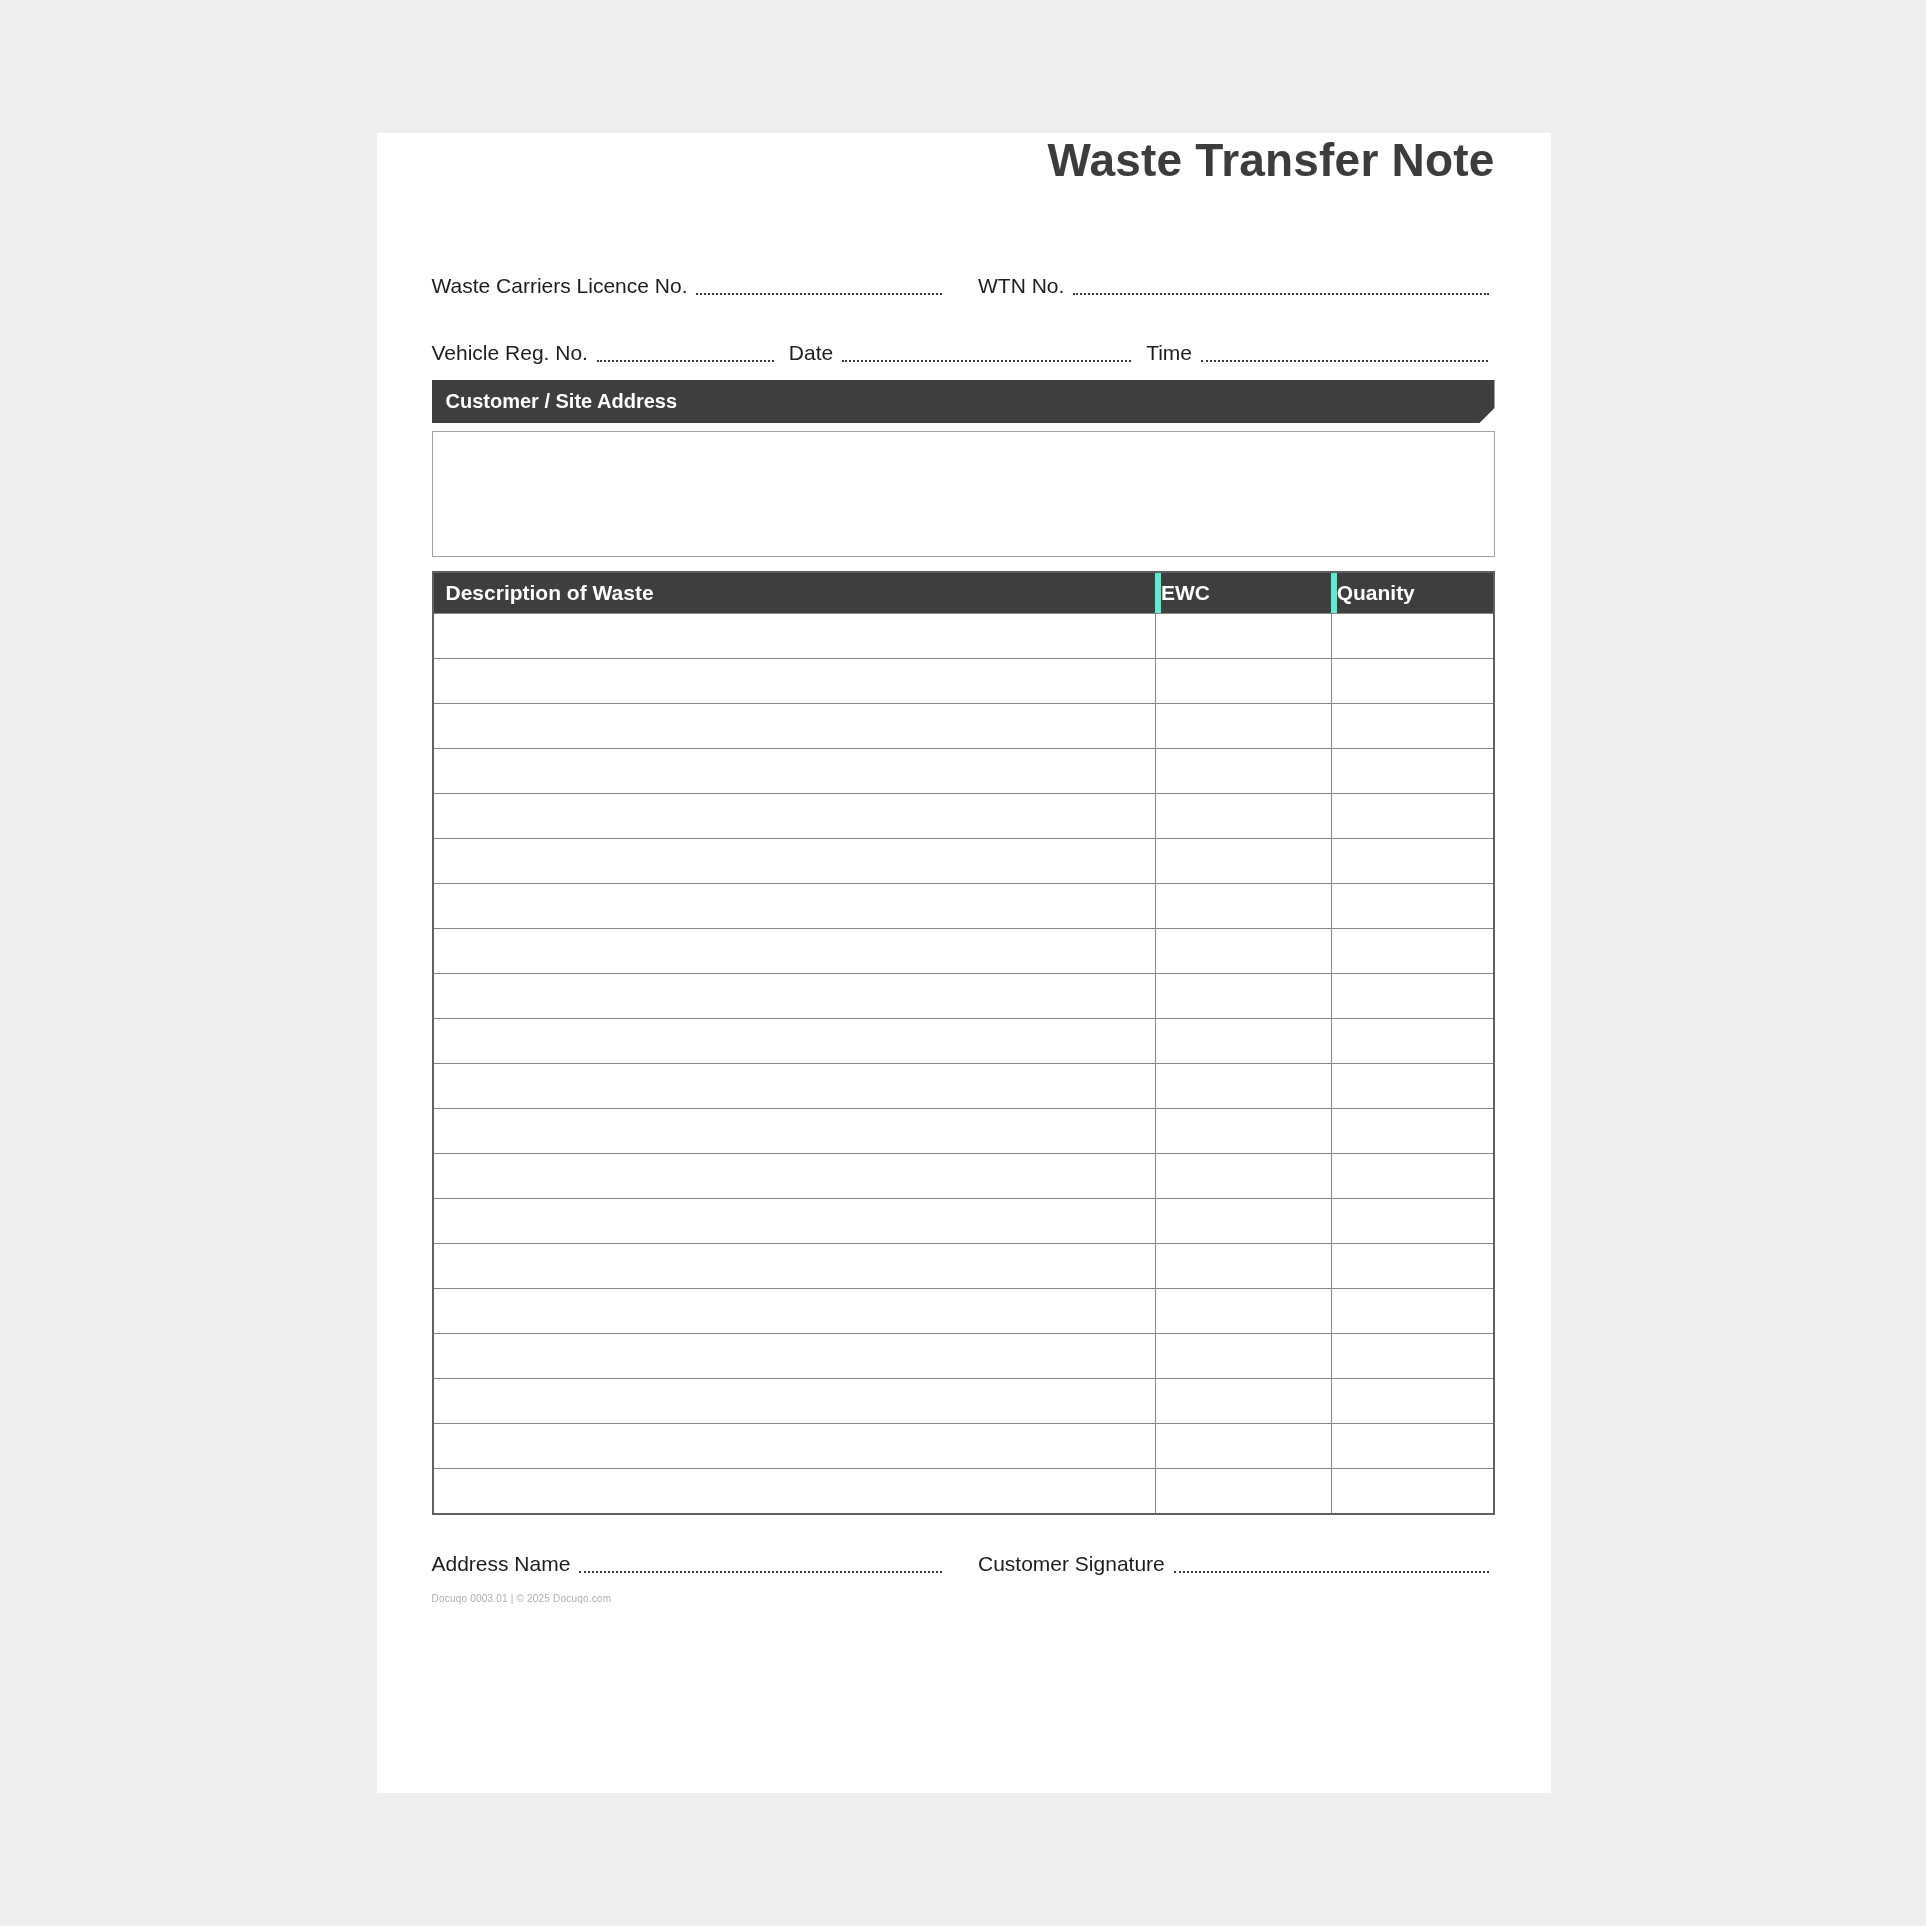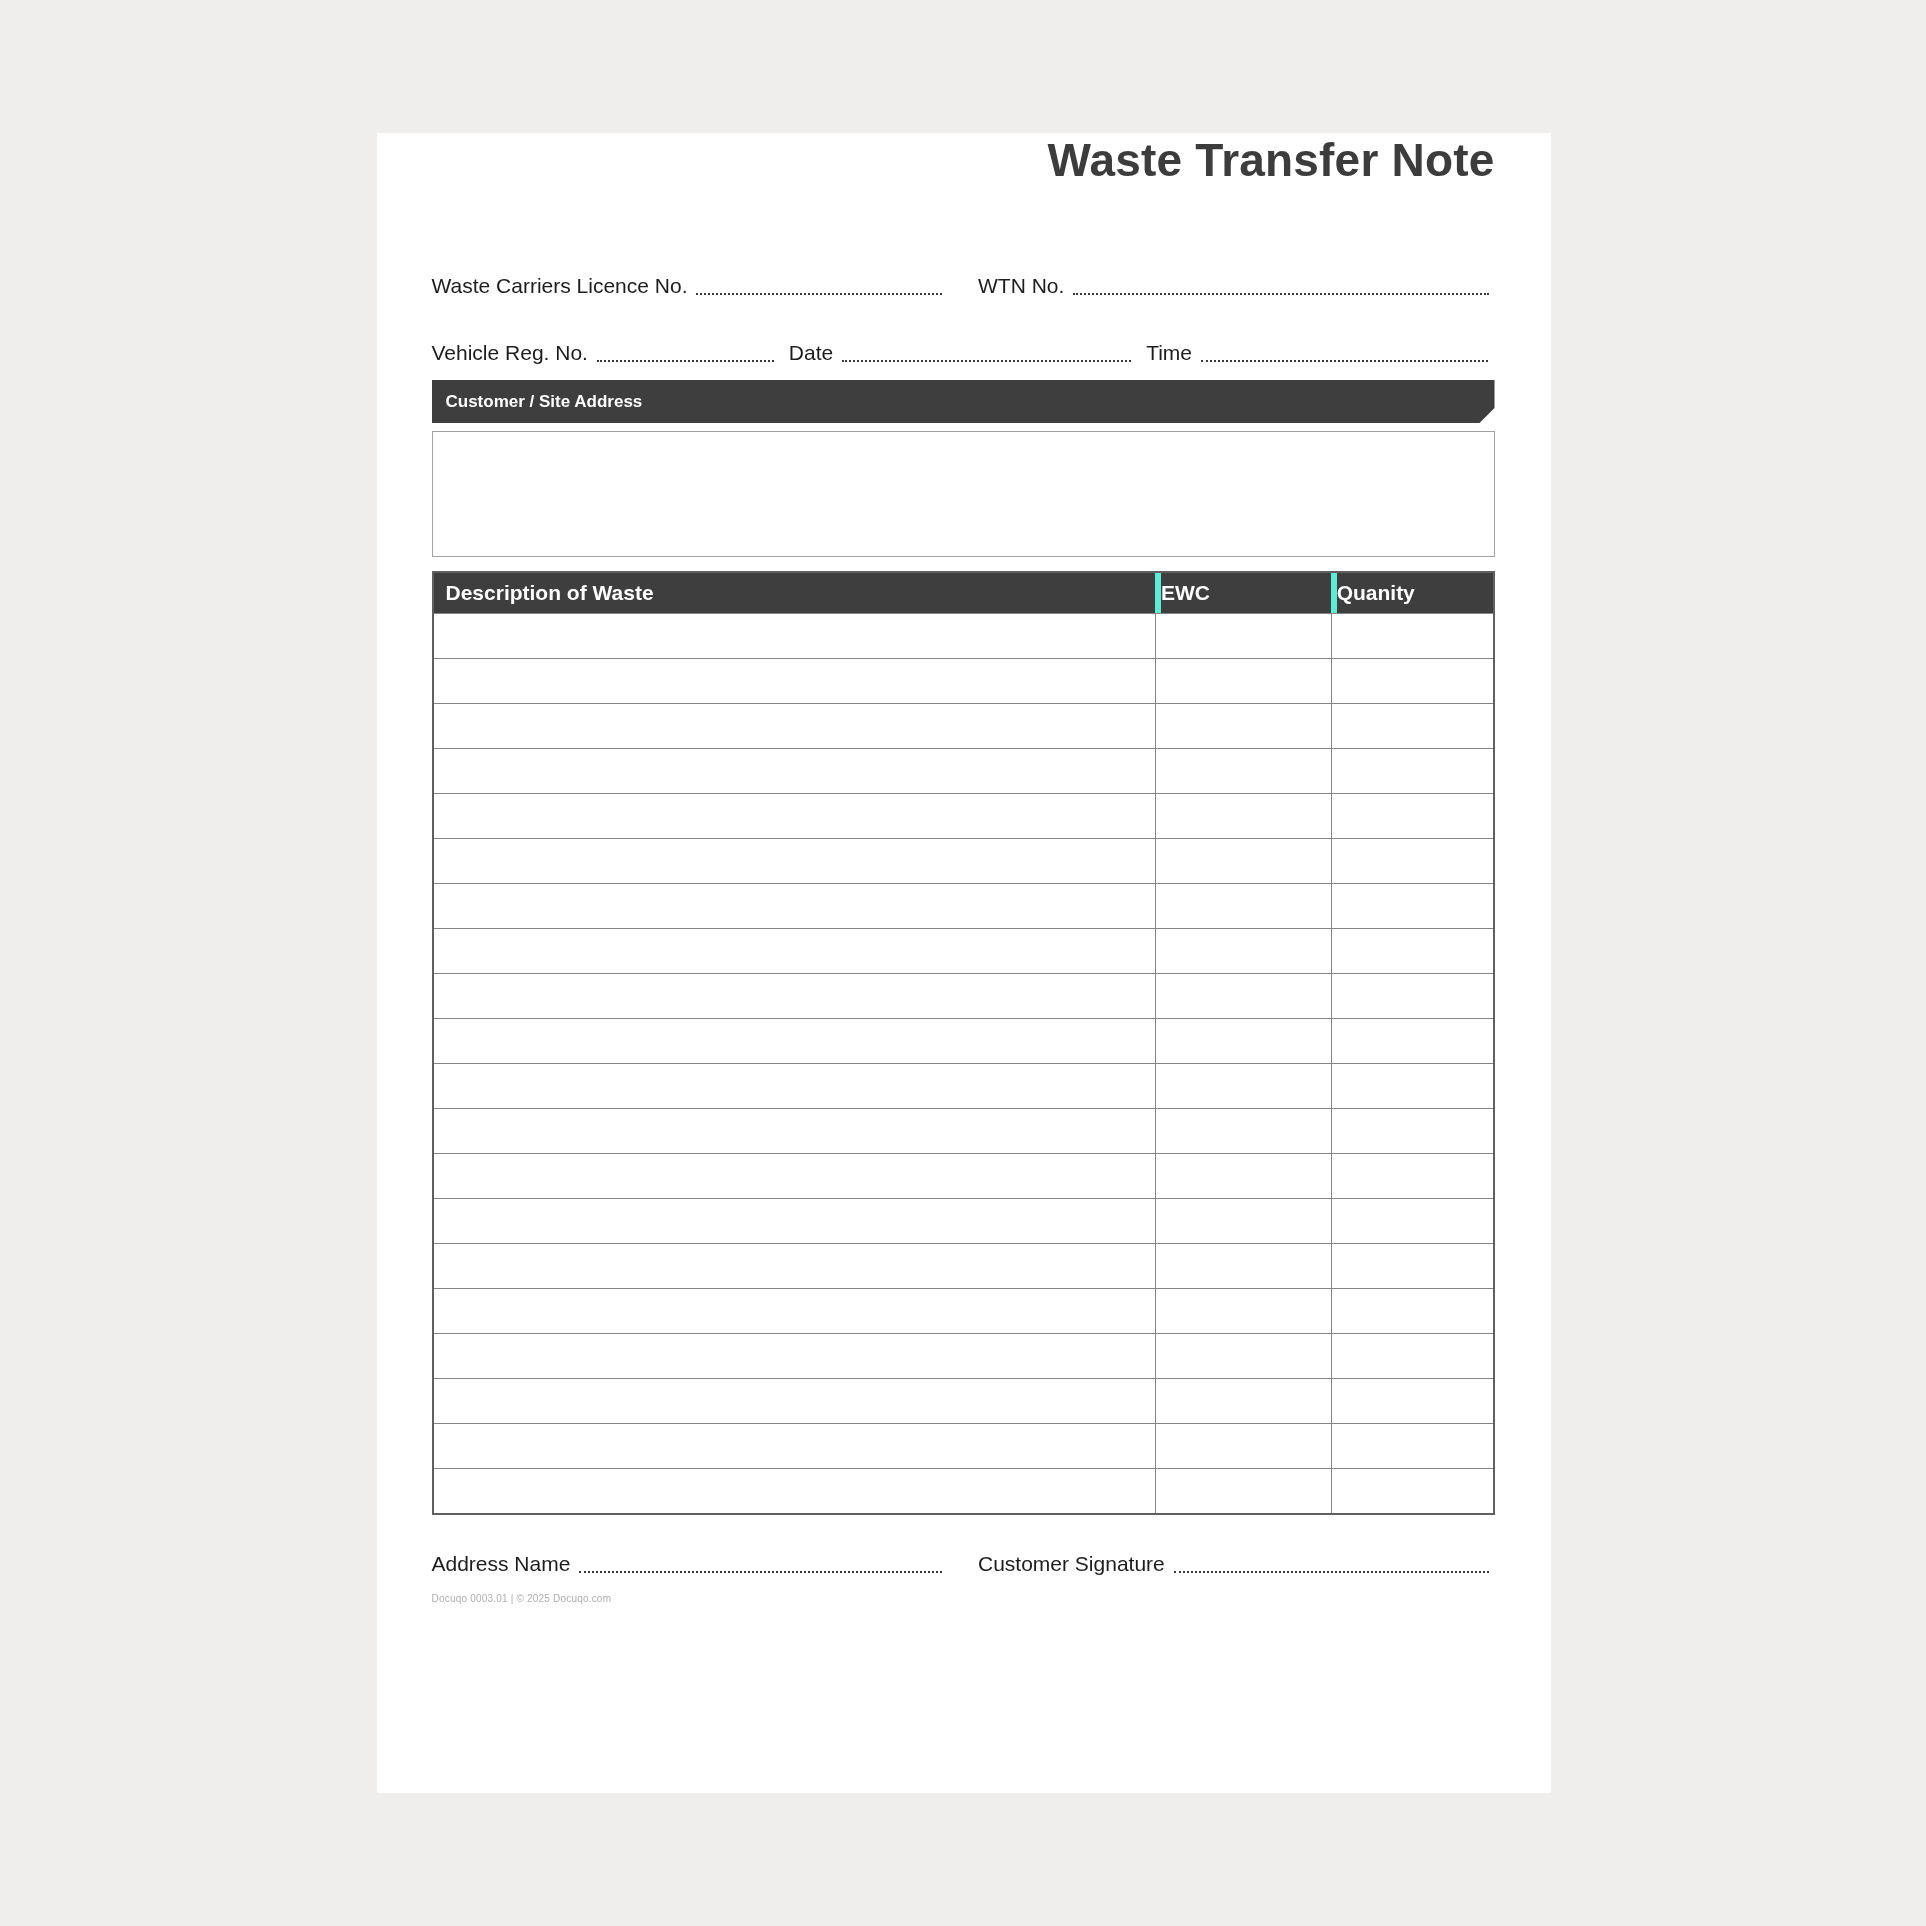--- a/index.html
+++ b/index.html
@@ -53,21 +53,21 @@
     min-width: 20px;
     height: 1px;
   }
 
   
   .section-bar {
     margin-top: 13px;
     height: 43px;
     background: #3e3e3e;
     color: #ffffff;
-    font-size: 17px;
+    font-size: 20px;
     font-weight: bold;
     line-height: 43px;
     padding-left: 14px;
     clip-path: polygon(0 0, 100% 0, 100% calc(100% - 15px), calc(100% - 15px) 100%, 0 100%);
   }
 
   
   .address-box {
     margin-top: 8px;
     height: 126px;

